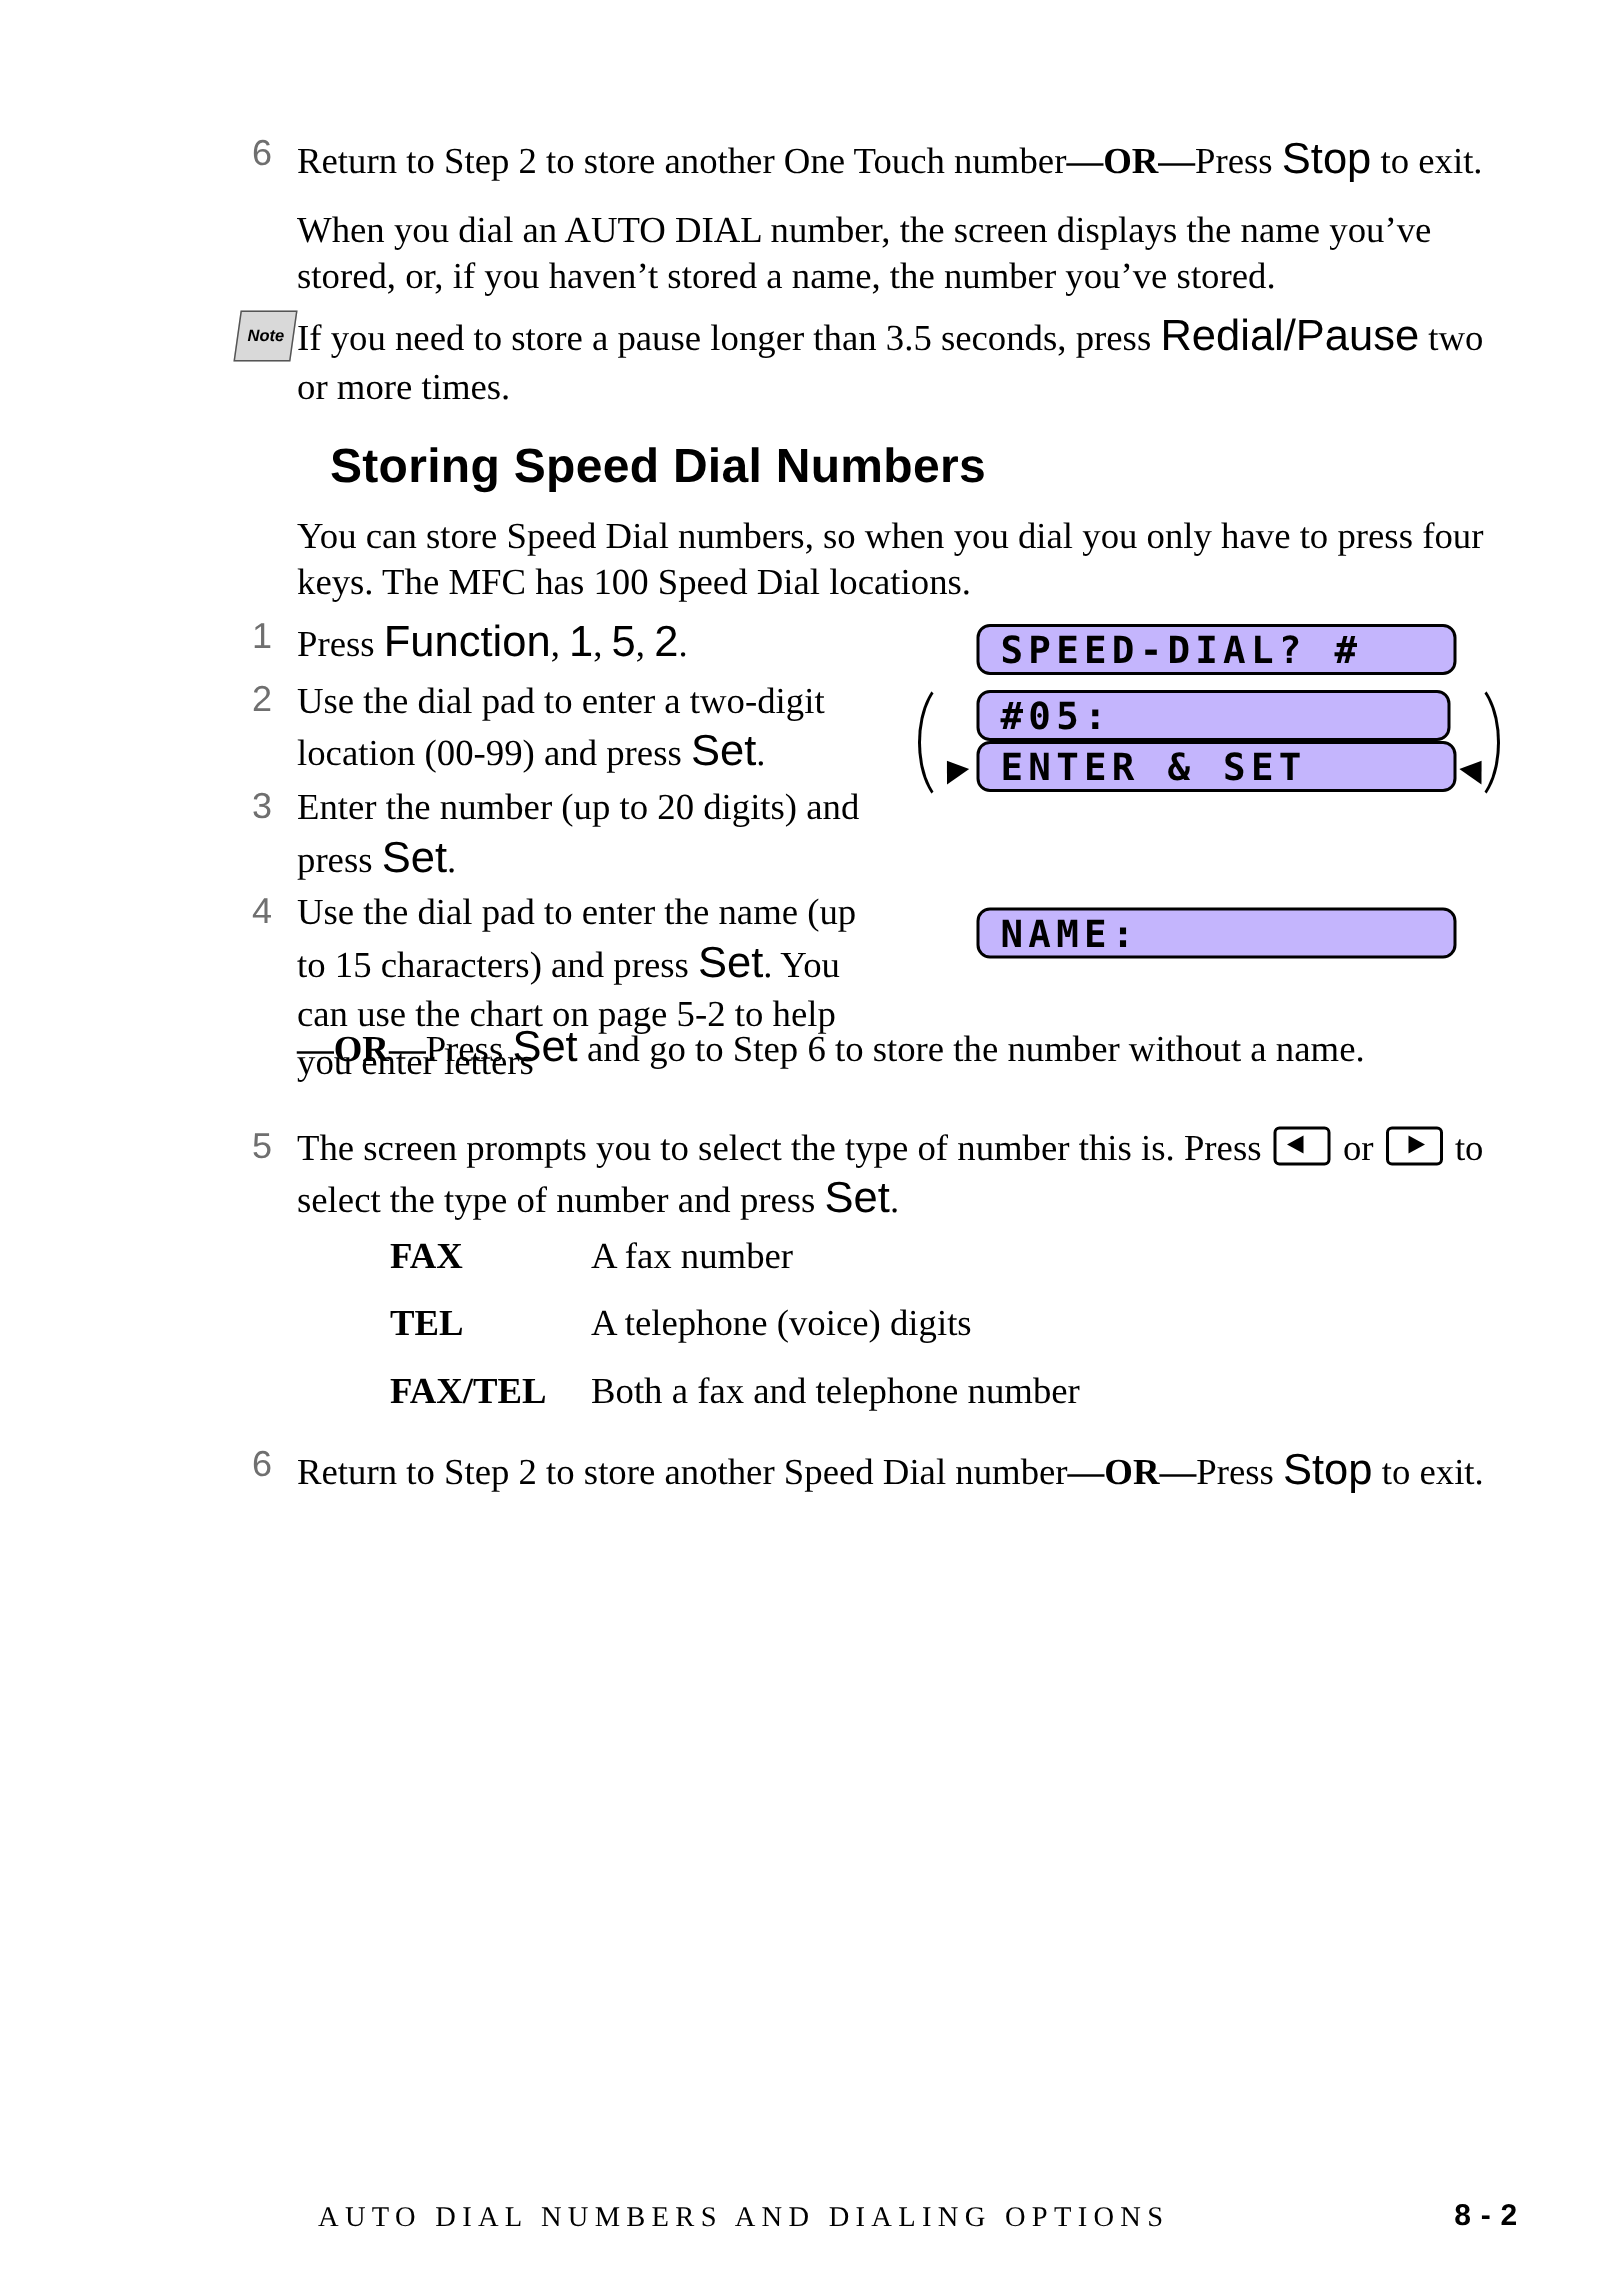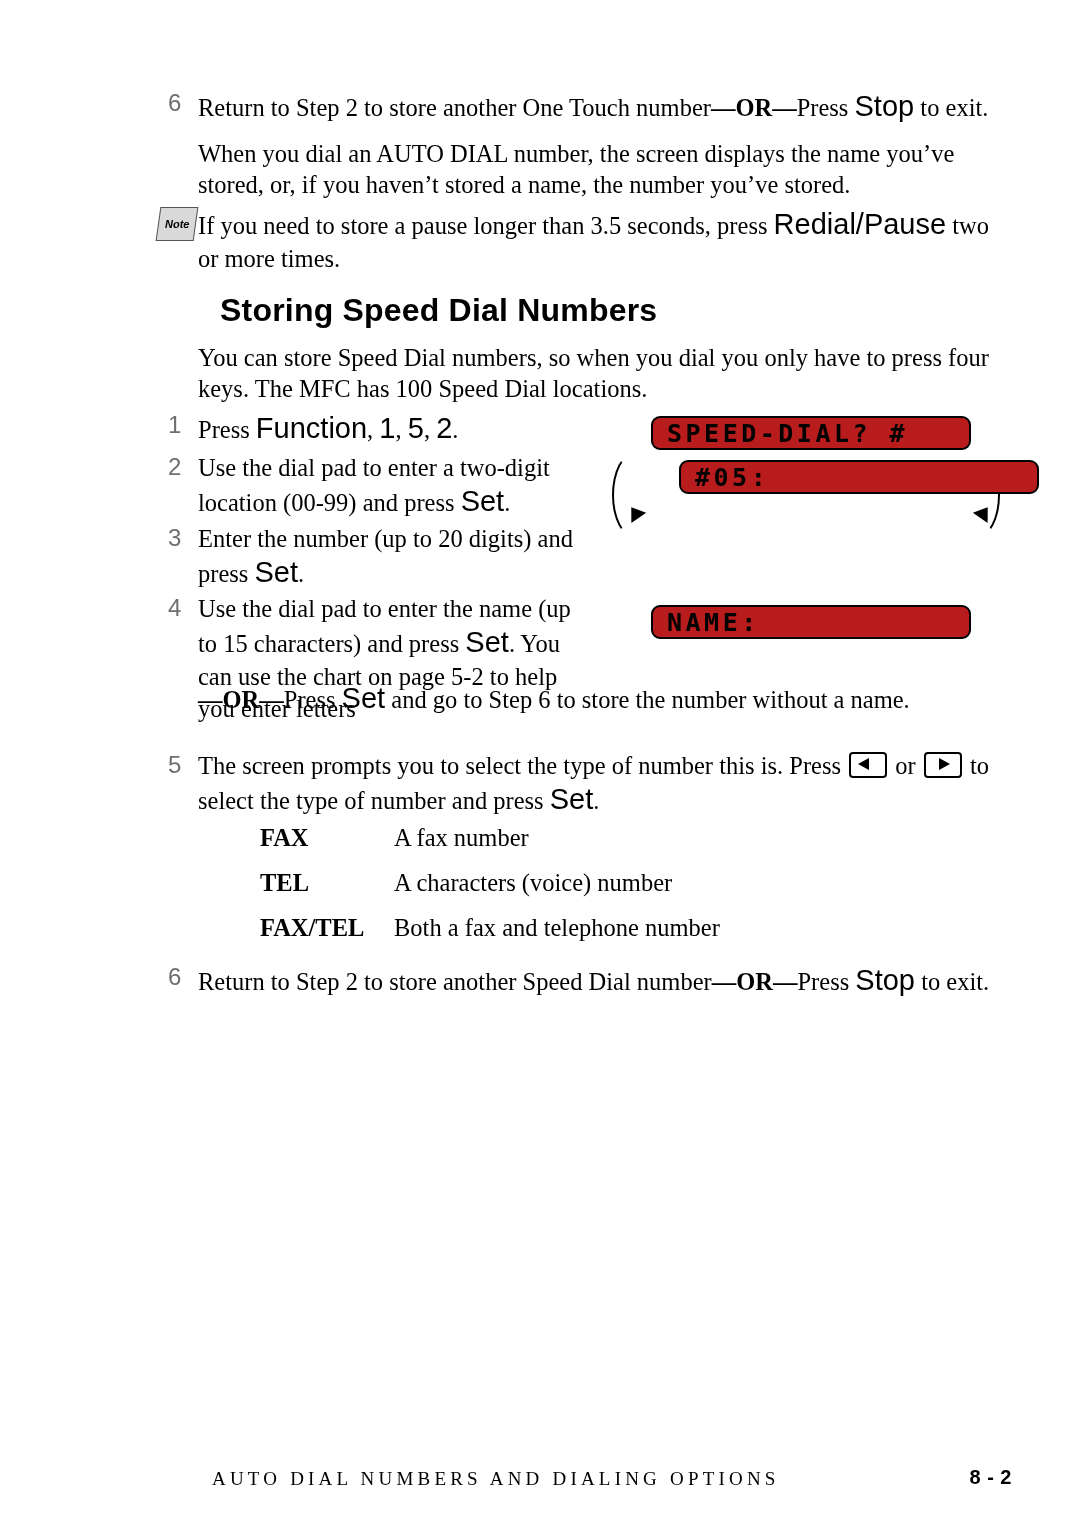--- a/index.html
+++ b/index.html
@@ -88,21 +88,21 @@
     font-size: 11px;
     font-style: italic;
     transform: skewX(8deg);
   }
 
   
   .lcd {
     position: absolute;
     border: 2.5px solid #000;
     border-radius: 9px;
-    background: #b91c1c;
+    background: #c4b5fd;
     box-sizing: border-box;
     font-family: "DejaVu Sans Mono", monospace;
     font-weight: bold;
     font-size: 25px;
     letter-spacing: 3.5px;
     display: flex;
     align-items: center;
     padding-left: 14px;
   }
   
@@ -279,36 +279,39 @@
 
   <div class="lcd" style="left:651px; top:416px; width:320px; height:34px;">
     <span>SPEED-DIAL? #</span>
   </div>
 
   <div class="arc left" style="left:612px; top:452px;"></div>
   <div class="arc right" style="left:954px; top:452px;"></div>
   <div class="arrow-head" style="left:626px; top:506px; border-left:9px solid transparent; border-right:9px solid transparent; border-bottom:13px solid #000; transform:rotate(-35deg);"></div>
   <div class="arrow-head" style="left:975px; top:506px; border-left:9px solid transparent; border-right:9px solid transparent; border-bottom:13px solid #000; transform:rotate(35deg);"></div>
 
-  <div class="lcd" style="left:651px; top:460px; width:360px; height:34px;margin-left:28px;">
+  <div class="lcd" style="left:651px; top:460px; width:316px; height:34px;">
     <span>#05:</span>
+  </div>
+  <div class="lcd" style="left:651px; top:494px; width:320px; height:34px;">
+    <span>ENTER &amp; SET</span>
   </div>
 
   <div class="lcd" style="left:651px; top:605px; width:320px; height:34px;">
     <span>NAME:</span>
   </div>
 
   <div class="type-table">
     <div class="row">
       <div class="key">FAX</div>
       <div class="desc">A fax number</div>
     </div>
     <div class="row">
       <div class="key">TEL</div>
-      <div class="desc">A characters (voice) number</div>
+      <div class="desc">A telephone (voice) digits</div>
     </div>
     <div class="row">
       <div class="key">FAX/TEL</div>
       <div class="desc">Both a fax and telephone number</div>
     </div>
   </div>
 
   <div class="step-row" style="left:168px; top:962px; width:850px;">
     <div class="step-num">6</div>
     <div class="step-body">

